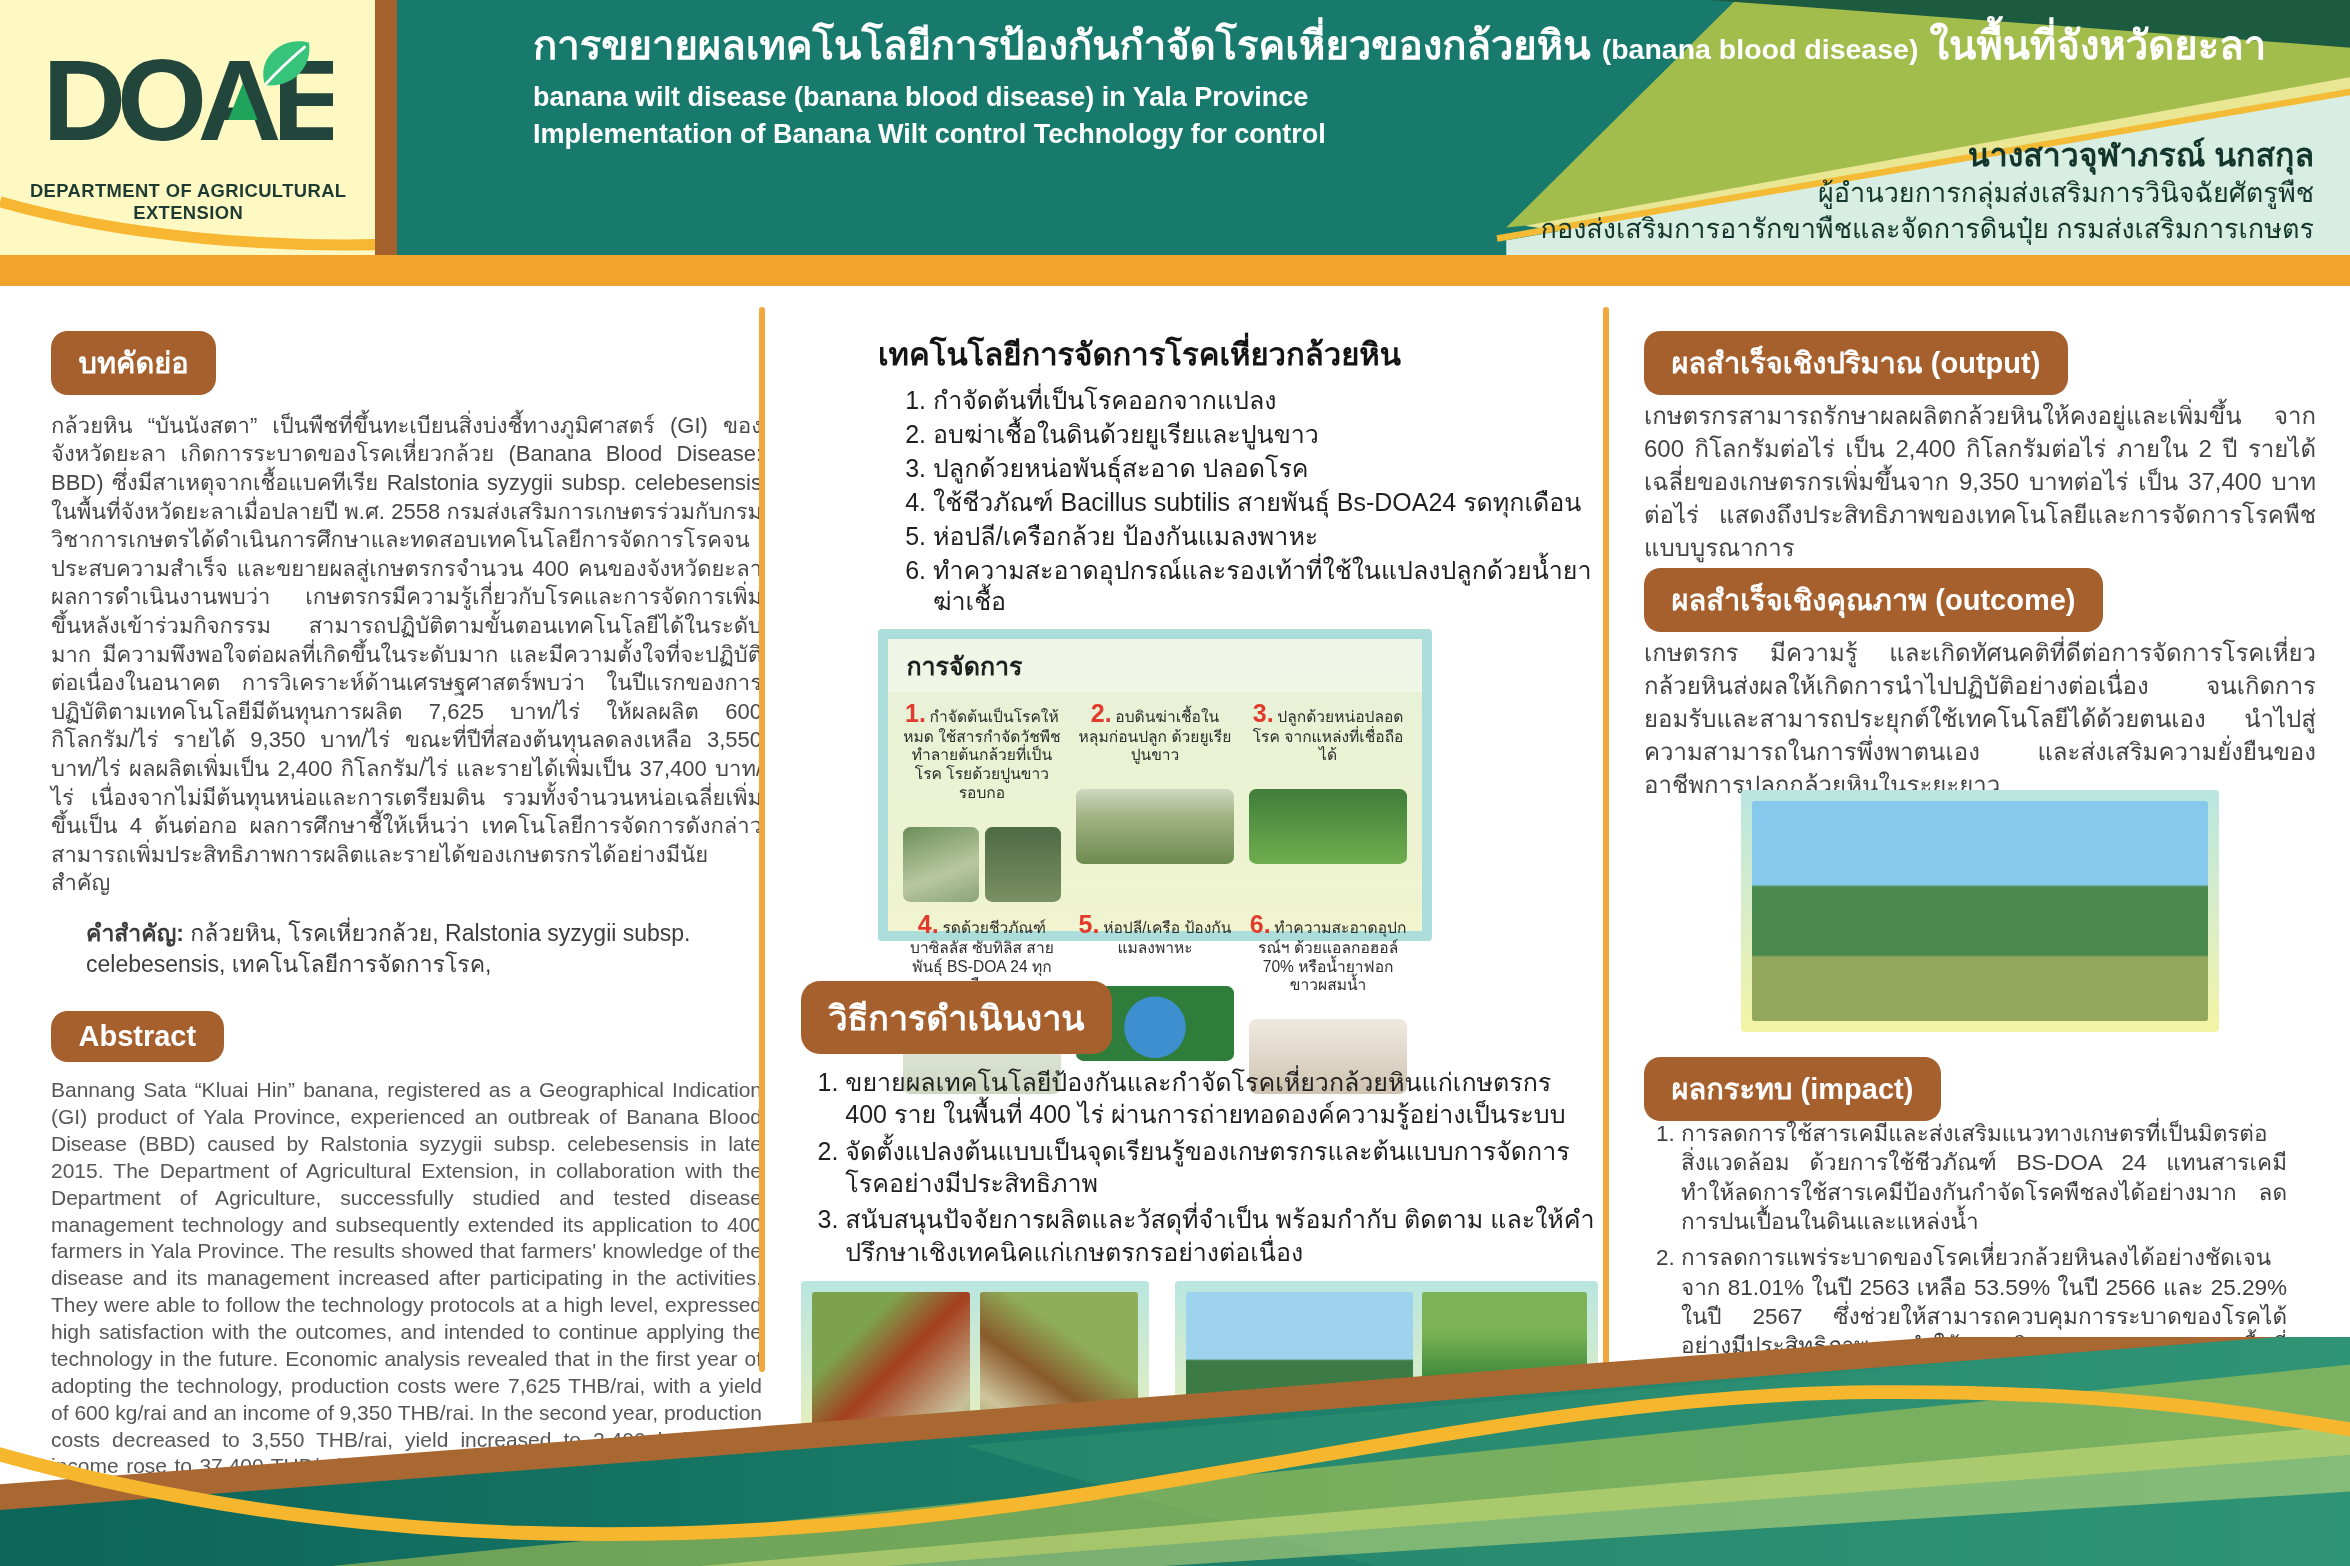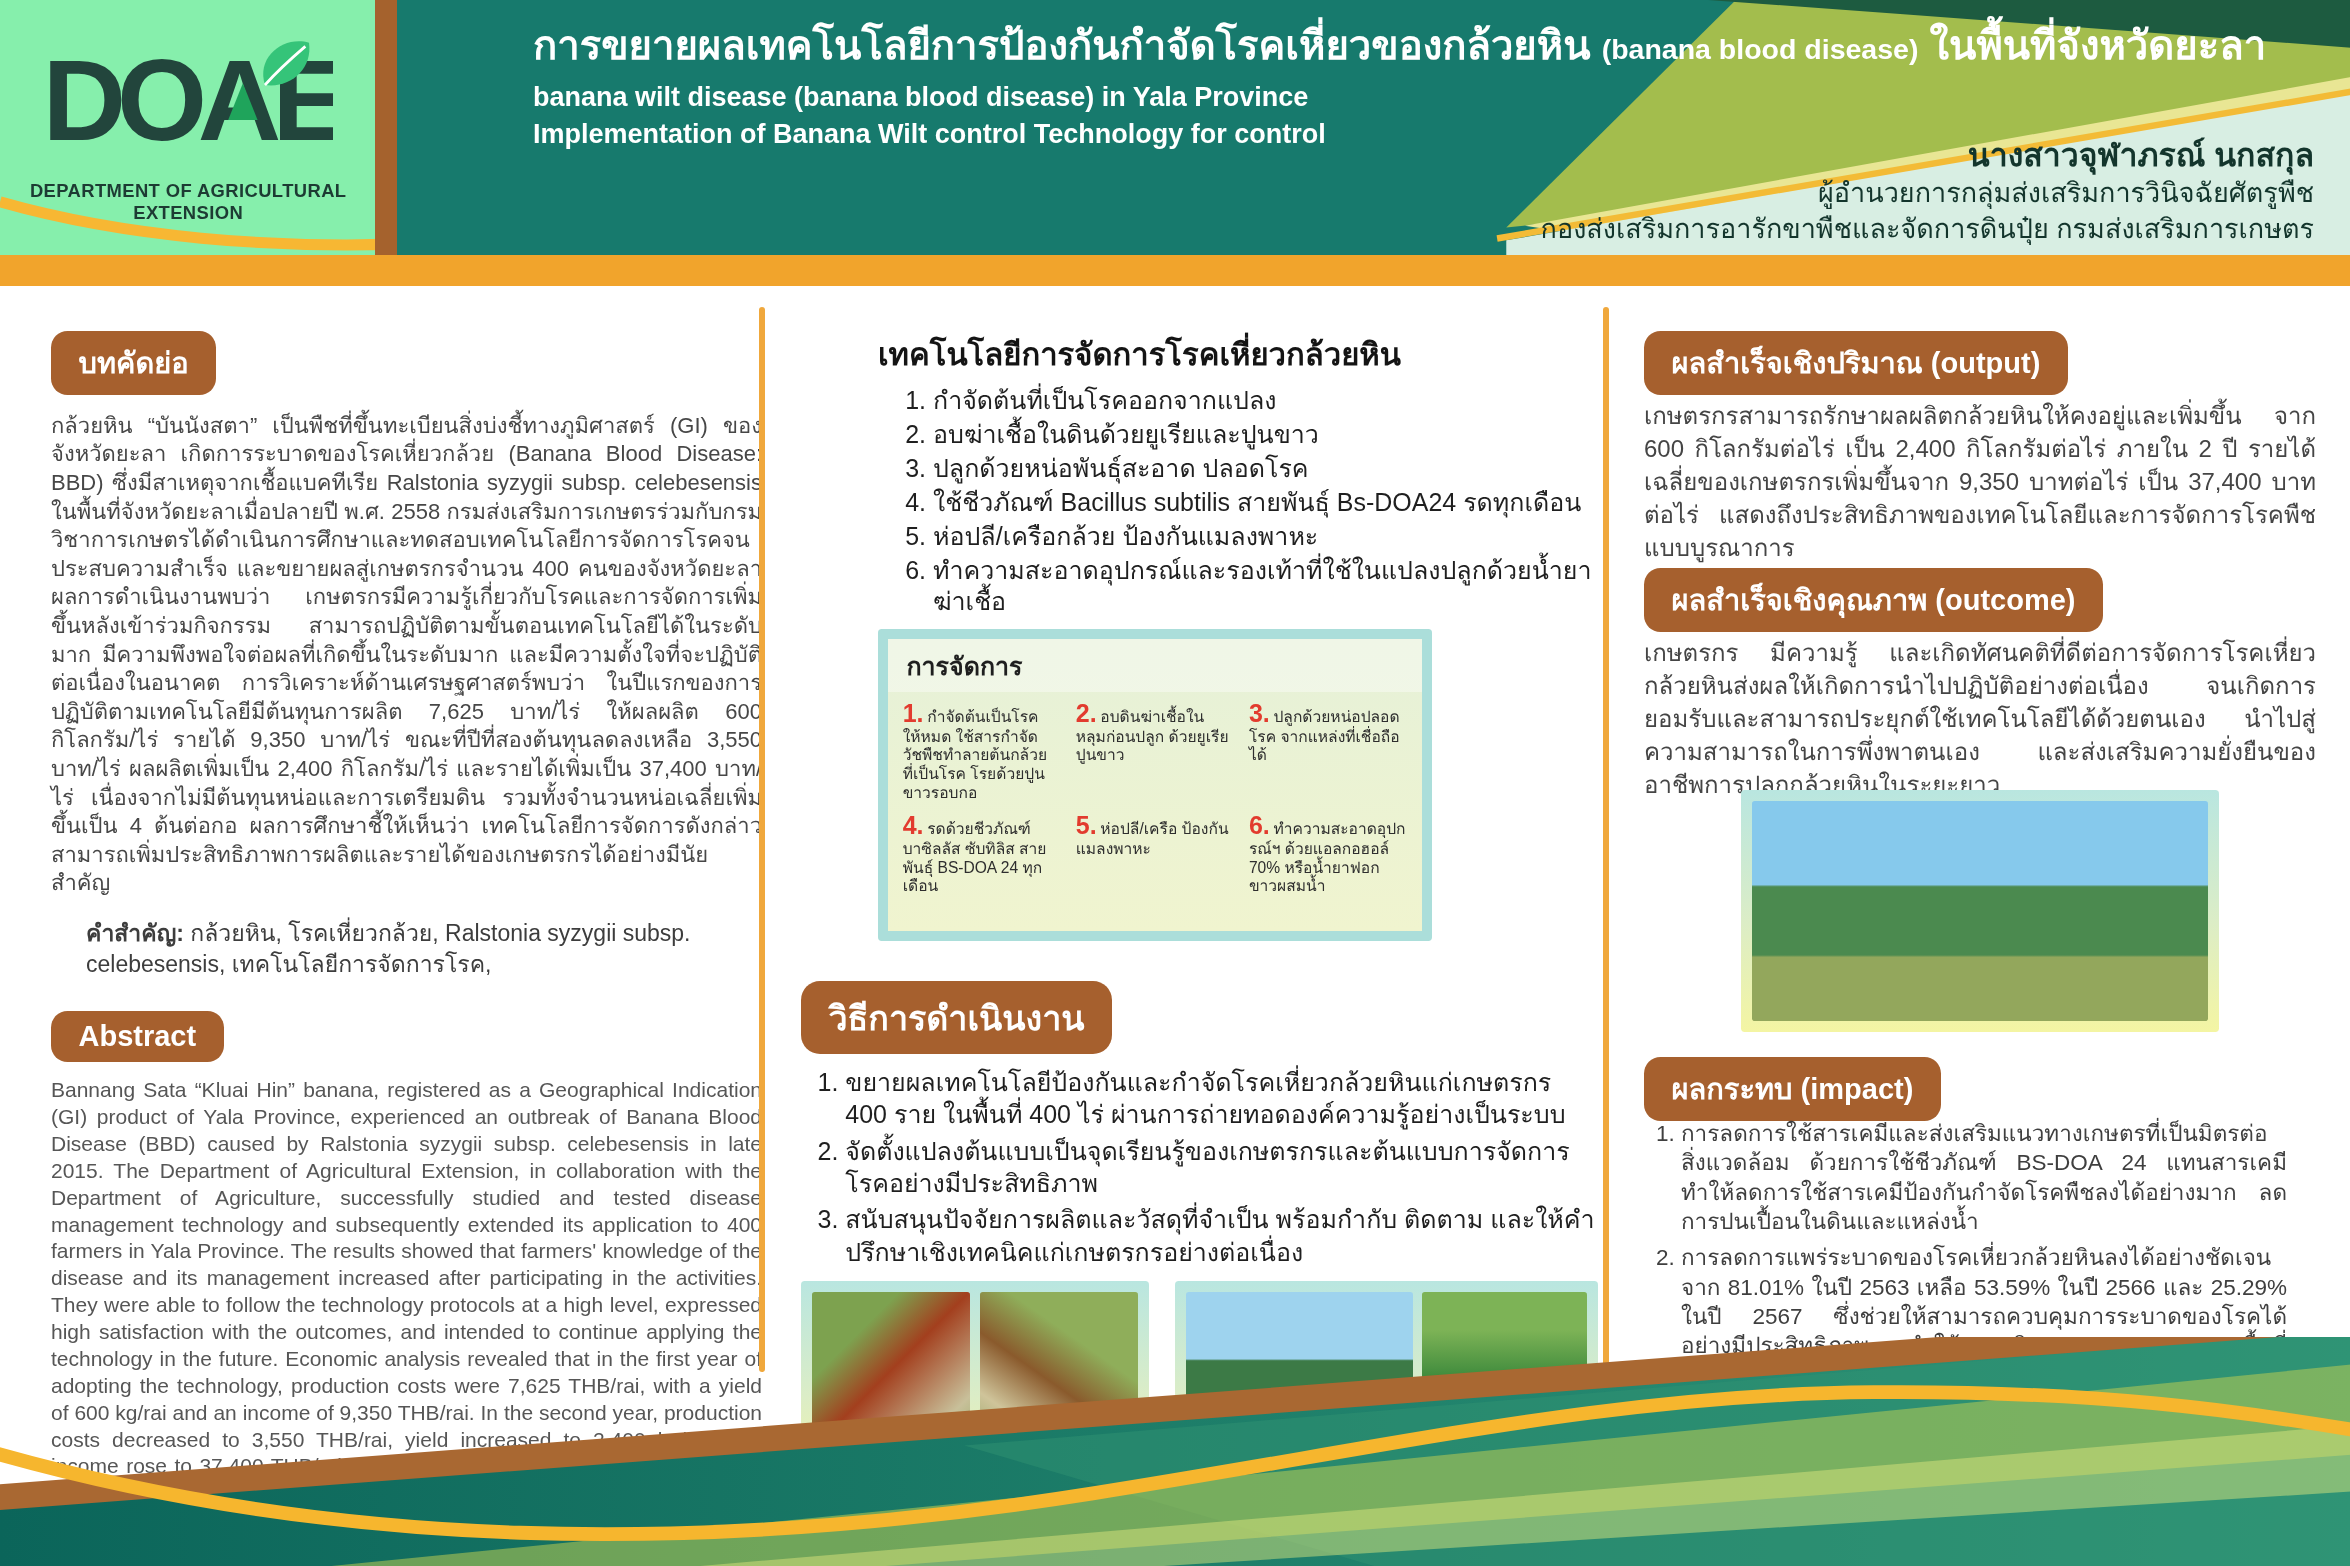--- a/index.html
+++ b/index.html
@@ -1,21 +1,21 @@
 <!DOCTYPE html>
 <html style="font-size:14.7px"><head>
 <meta charset="utf-8">
 <style>
   * { margin:0; padding:0; box-sizing:border-box; }
   html,body { width:2351px; height:1567px; }
   body { position:relative; background:#ffffff; font-family:"Liberation Sans", sans-serif; overflow:hidden; }
 
   
   .header { position:absolute; top:0; left:0; width:2351px; height:287px; }
-  .logo-area { position:absolute; left:0; top:0; width:375px; height:256px; background:#86efac; }
+  .logo-area { position:absolute; left:0; top:0; width:375px; height:256px; background:#fef9c3; }
   .logo-svg { position:absolute; left:48px; top:27.5px; }
   .org-name { position:absolute; left:9.2px; top:180px; width:358px; text-align:center;
               font-size:18.4px; font-weight:bold; letter-spacing:0.4px; color:#1d3b33; }
   .swoosh-svg { position:absolute; left:0; top:189px; }
   .brown-stripe { position:absolute; left:375px; top:0; width:22px; height:255px; background:#a5622d; }
   .banner { position:absolute; left:397px; top:0; width:1954px; height:255px; background:#177a6d; overflow:hidden; }
   .banner-deco { position:absolute; right:0; top:0; }
   .titles { position:absolute; left:136px; top:20px; z-index:2; width:1800px; color:#ffffff; }
   .title-line { font-weight:bold; font-size:40px; line-height:1.25; }
   .title-paren { font-size:28.5px; font-weight:bold; }
@@ -45,21 +45,21 @@
   
   .col-mid { position:absolute; left:801px; top:0; width:797px; }
   .tech-title { margin:42px 0 5.5px 77px; font-size:31px; font-weight:bold; color:#141414; }
   .tech-list { margin-left:92px; padding-left:40px; font-size:25px; color:#1f1f1f; line-height:1.22; }
   .tech-list li { margin-bottom:3.7px; }
   .mgmt-panel { margin:13px 0 0 77px; width:554px; height:312px; border:10px solid #abdeda;
                 background:linear-gradient(180deg,#e6f1d8,#f0f4cf); border-radius:3.7px; padding:5.5px 14.7px 9.2px; }
   .mgmt-title { font-size:25px; font-weight:bold; color:#1f1f1f; background:rgba(255,255,255,.4);
                 margin:-5.5px -14.7px 5.5px; padding:6.4px 18.4px; }
   .mgmt-grid { display:grid; grid-template-columns:repeat(3,1fr); gap:7.3px 14.7px; }
-  .step { display:flex; flex-direction:row; }
+  .step { text-align:center; display:flex; flex-direction:column;gap:24px; }
   .step-head { font-size:15.6px; color:#2e2e2e; line-height:1.2; min-height:53px; }
   .step-num { color:#e23b2e; font-weight:bold; font-size:25px; margin-right:3.7px; }
   .step-photos { display:flex; gap:5.5px; justify-content:center; height:75px; }
   .ph { flex:1; border-radius:7.3px; }
   .methods-badge { margin-top:20px; font-size:34px;border-radius:19px; }
   .methods-list { margin-top:12px; margin-left:7.3px; padding-left:37px; font-size:25px; color:#1f1f1f; line-height:1.3; }
   .methods-list li { margin-bottom:3.7px; }
   .mid-photos { display:flex; margin-top:13px; }
   .photo-panel { height:213px; padding:11px; border-radius:3.7px; display:flex; gap:9.2px;
                  background:linear-gradient(180deg,#b9e6e0 0%,#dcedc6 55%,#f4f5a3 100%); }

